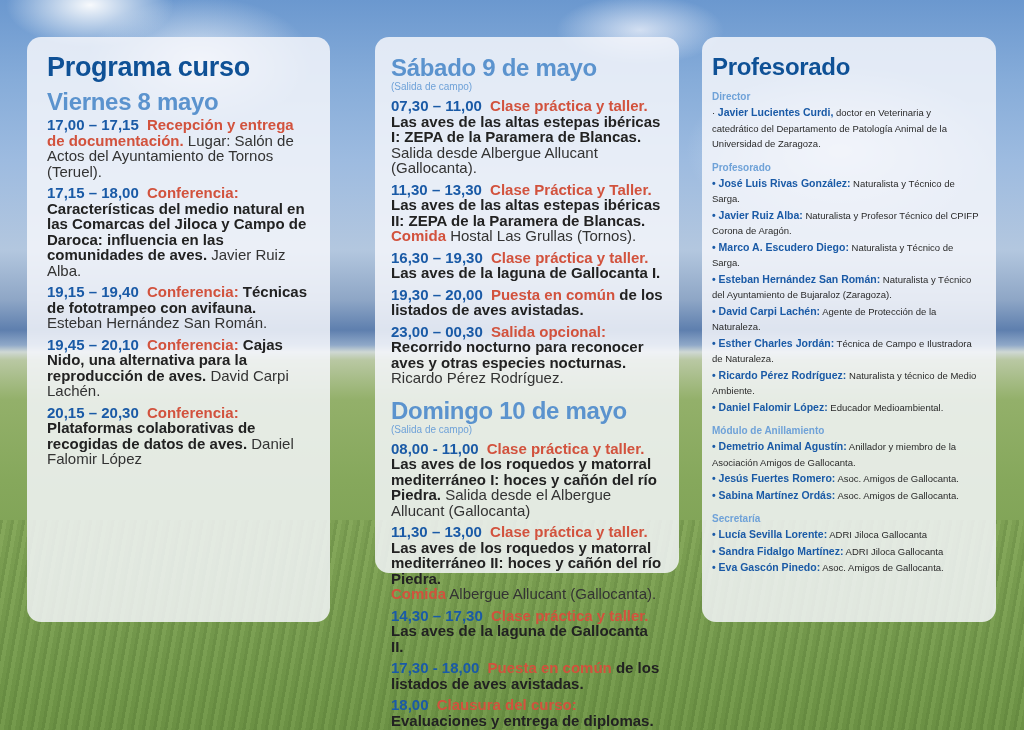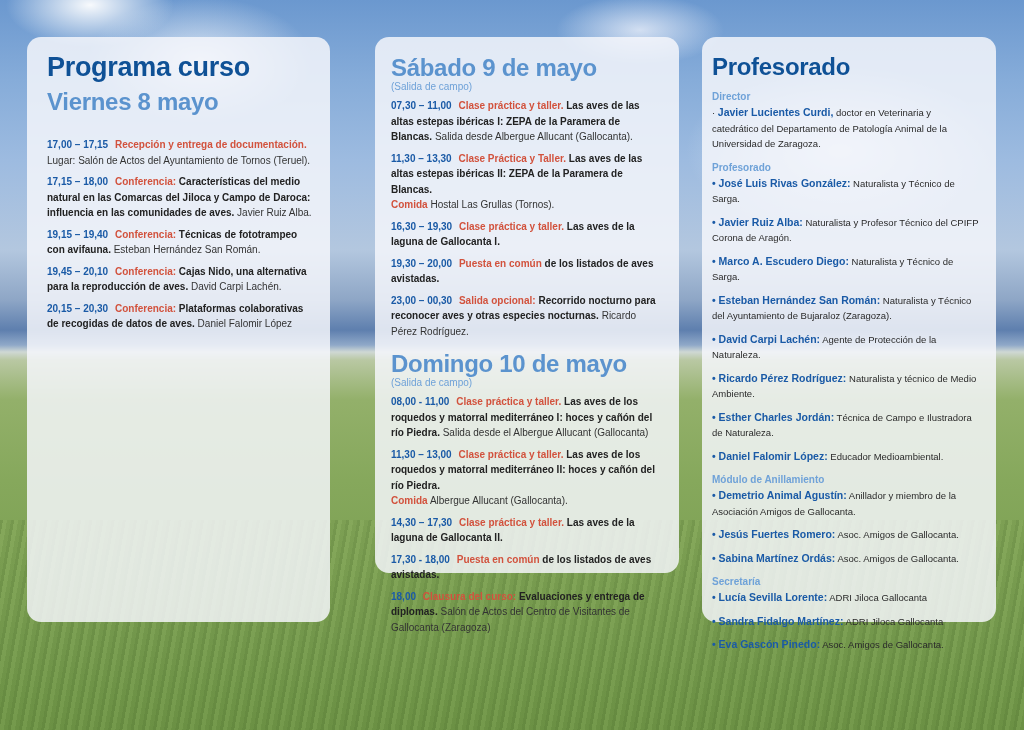--- a/index.html
+++ b/index.html
@@ -40,44 +40,44 @@
     .title-main {
       font-size: 27px; font-weight: bold; color: #0f5196; letter-spacing: -0.3px;
       line-height: 32px; margin-top: 2px;
     }
     .day-title {
       font-size: 24px; font-weight: bold; color: #5b93ce; line-height: 26px; letter-spacing: -0.3px;
     }
     .day-sub { font-size: 10px; color: #6fa2d8; line-height: 11px; margin-bottom: 6px; }
 
     .entry {
-      font-size: 10px; line-height: 15.5px; margin-bottom: 6px; color: #2a2a2a;
+      font-size: 15px; line-height: 15.5px; margin-bottom: 6px; color: #2a2a2a;
     }
     .time { color: #1a5aa6; font-weight: bold; margin-right: 4px; }
     .label { color: #d2523d; font-weight: bold; }
     .bold { font-weight: bold; color: #222; }
     .normal { font-weight: normal; color: #333; }
 
     .section-head {
       font-size: 10px; font-weight: bold; color: #6fa2d8; line-height: 16px; margin-top: 8px;
     }
     .person {
       font-size: 9.5px; line-height: 15.5px; color: #2a2a2a;
     }
     .pname { color: #1a5aa6; font-weight: bold; font-size: 10.5px; }
-    .person + .person { margin-top: 8px; }
+    .person + .person { margin-top: 1px; }
   </style>
 </head>
 <body>
 
 <div class="bg"></div>
 
 <div class="card" id="card-left">
   <div class="title-main">Programa curso</div>
-  <div class="day-title" style="margin-top:6px;margin-bottom:22px;">Viernes 8 mayo</div>
+  <div class="day-title" style="margin-top:6px;margin-bottom:2px;">Viernes 8 mayo</div>
   <div id="left-entries">
       <div class="entry"><span class="time">17,00 – 17,15</span> <span class="label">Recepción y entrega de documentación.</span><span class="bold"></span><span class="normal"> Lugar: Salón de Actos del Ayuntamiento de Tornos (Teruel).</span></div>
       <div class="entry"><span class="time">17,15 – 18,00</span> <span class="label">Conferencia:</span><span class="bold"> Características del medio natural en las Comarcas del Jiloca y Campo de Daroca: influencia en las comunidades de aves.</span><span class="normal"> Javier Ruiz Alba.</span></div>
       <div class="entry"><span class="time">19,15 – 19,40</span> <span class="label">Conferencia:</span><span class="bold"> Técnicas de fototrampeo con avifauna.</span><span class="normal"> Esteban Hernández San Román.</span></div>
       <div class="entry"><span class="time">19,45 – 20,10</span> <span class="label">Conferencia:</span><span class="bold"> Cajas Nido, una alternativa para la reproducción de aves.</span><span class="normal"> David Carpi Lachén.</span></div>
       <div class="entry"><span class="time">20,15 – 20,30</span> <span class="label">Conferencia:</span><span class="bold"> Plataformas colaborativas de recogidas de datos de aves.</span><span class="normal"> Daniel Falomir López</span></div>
     </div>
 </div>
 
 <div class="card" id="card-middle">
@@ -107,22 +107,22 @@
   <div class="person">
     <span>· </span><span class="pname">Javier Lucientes Curdi,</span><span> doctor en Veterinaria y catedrático del Departamento de Patología Animal de la Universidad de Zaragoza.</span>
   </div>
   <div class="section-head">Profesorado</div>
   <div id="prof-list">
       <div class="person"><span class="pname">• </span><span class="pname">José Luis Rivas González:</span><span> Naturalista y Técnico de Sarga.</span></div>
       <div class="person"><span class="pname">• </span><span class="pname">Javier Ruiz Alba:</span><span> Naturalista y Profesor Técnico del CPIFP Corona de Aragón.</span></div>
       <div class="person"><span class="pname">• </span><span class="pname">Marco A. Escudero Diego:</span><span> Naturalista y Técnico de Sarga.</span></div>
       <div class="person"><span class="pname">• </span><span class="pname">Esteban Hernández San Román:</span><span> Naturalista y Técnico del Ayuntamiento de Bujaraloz (Zaragoza).</span></div>
       <div class="person"><span class="pname">• </span><span class="pname">David Carpi Lachén:</span><span> Agente de Protección de la Naturaleza.</span></div>
+      <div class="person"><span class="pname">• </span><span class="pname">Esther Charles Jordán:</span><span> Técnica de Campo e Ilustradora de Naturaleza.</span></div>
       <div class="person"><span class="pname">• </span><span class="pname">Ricardo Pérez Rodríguez:</span><span> Naturalista y técnico de Medio Ambiente.</span></div>
-      <div class="person"><span class="pname">• </span><span class="pname">Esther Charles Jordán:</span><span> Técnica de Campo e Ilustradora de Naturaleza.</span></div>
       <div class="person"><span class="pname">• </span><span class="pname">Daniel Falomir López:</span><span> Educador Medioambiental.</span></div>
     </div>
   <div class="section-head">Módulo de Anillamiento</div>
   <div id="anill-list">
       <div class="person"><span class="pname">• </span><span class="pname">Demetrio Animal Agustín:</span><span> Anillador y miembro de la Asociación Amigos de Gallocanta.</span></div>
       <div class="person"><span class="pname">• </span><span class="pname">Jesús Fuertes Romero:</span><span> Asoc. Amigos de Gallocanta.</span></div>
       <div class="person"><span class="pname">• </span><span class="pname">Sabina Martínez Ordás:</span><span> Asoc. Amigos de Gallocanta.</span></div>
     </div>
   <div class="section-head">Secretaría</div>
   <div id="sec-list">

